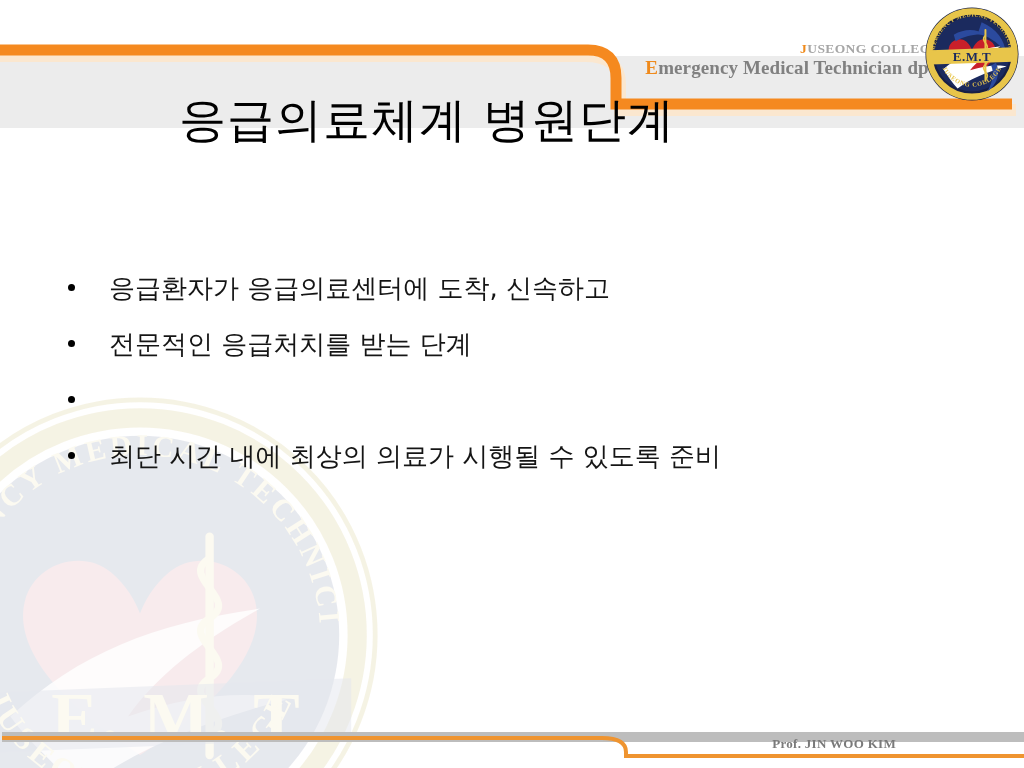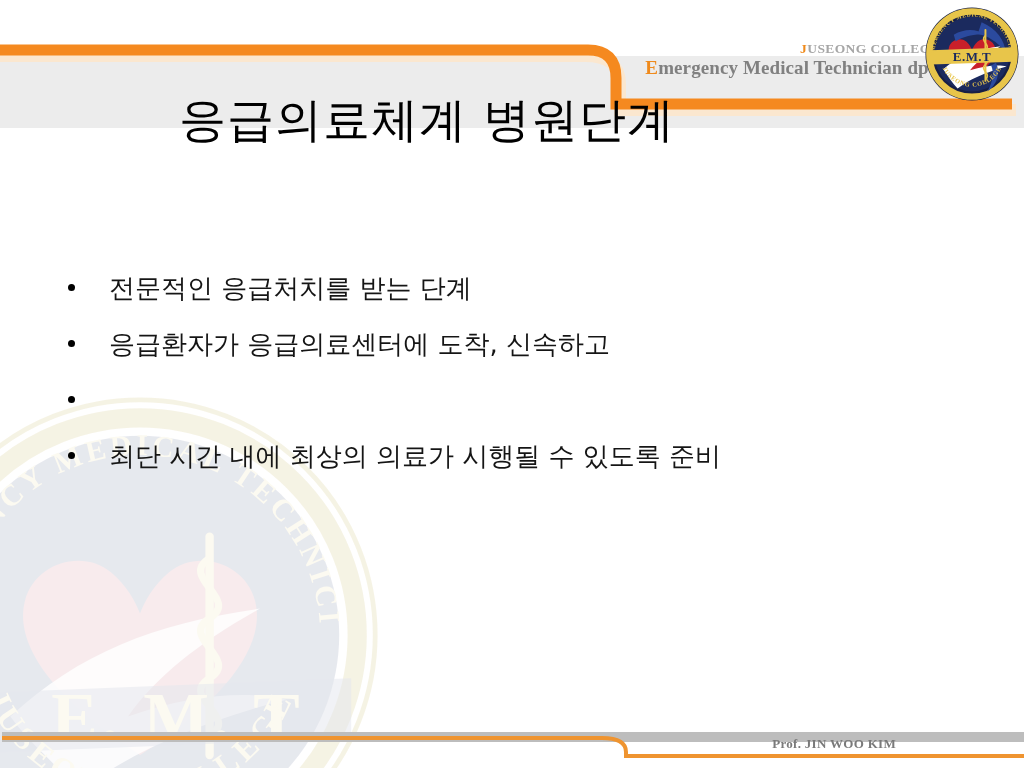--- a/index.html
+++ b/index.html
@@ -258,25 +258,25 @@
         <text font-family="'Liberation Serif', serif" font-weight="bold" font-size="13" fill="#e8c54a" letter-spacing="1.6">
           <textPath href="#lg-arc-bot" startOffset="50%" text-anchor="middle">JUSEONG COLLEGE</textPath>
         </text>
       </svg>
     </div>
   </div>
 
   <ul class="body-list">
     <li class="bullet-row">
       <span class="bullet-dot"></span>
+      <span>응급환자가 응급의료센터에 도착, 신속하고</span>
+    </li>
+    <li class="bullet-row">
+      <span class="bullet-dot"></span>
       <span>전문적인 응급처치를 받는 단계</span>
-    </li>
-    <li class="bullet-row">
-      <span class="bullet-dot"></span>
-      <span>응급환자가 응급의료센터에 도착, 신속하고</span>
     </li>
     <li class="bullet-row">
       <span class="bullet-dot"></span>
     </li>
     <li class="bullet-row">
       <span class="bullet-dot"></span>
       <span>최단 시간 내에 최상의 의료가 시행될 수 있도록 준비</span>
     </li>
   </ul>
 

